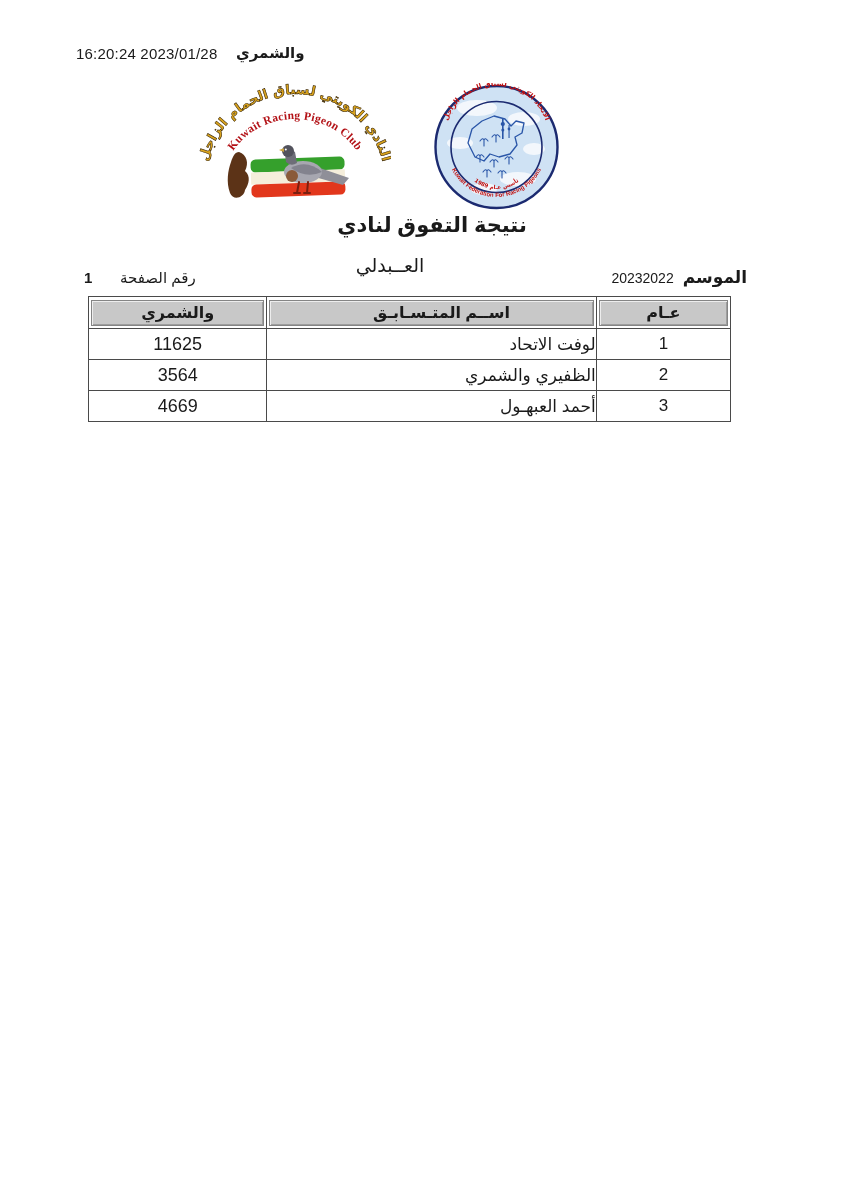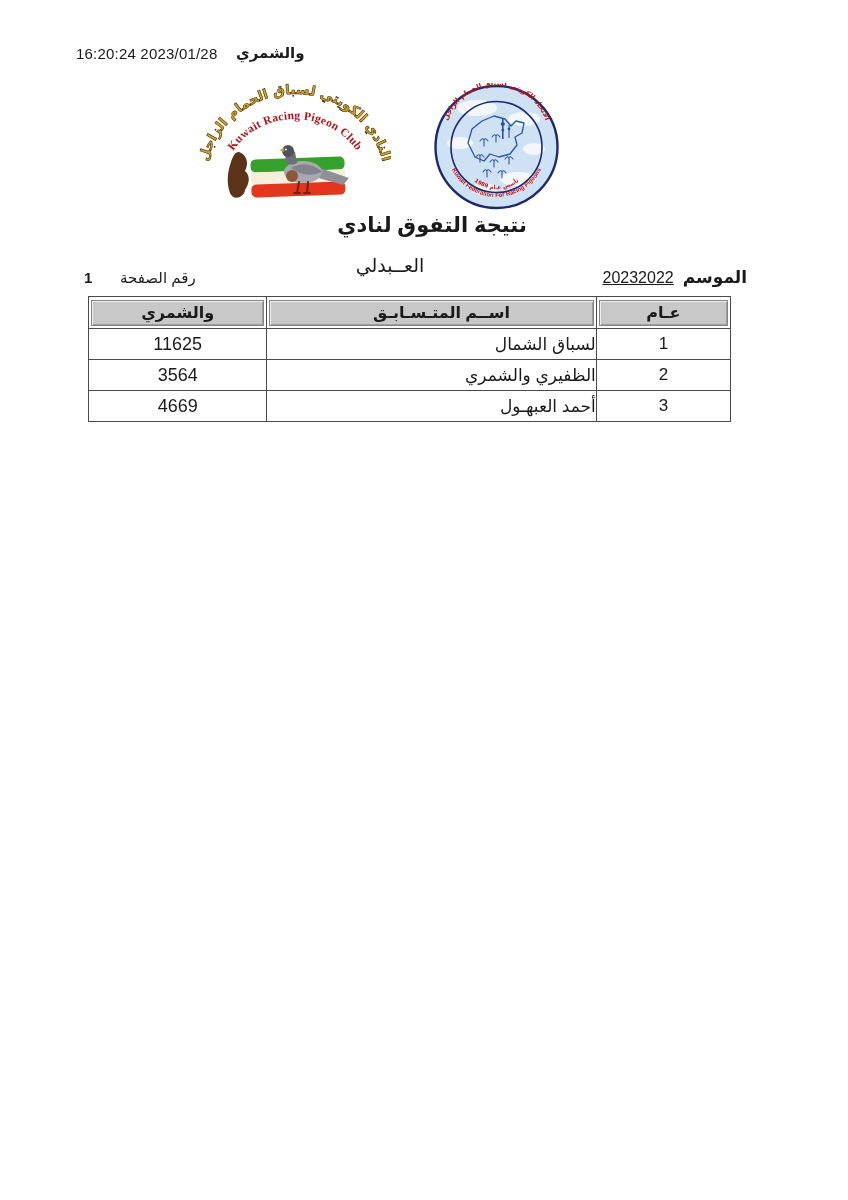--- a/index.html
+++ b/index.html
@@ -18,21 +18,21 @@
   
   .title    { position:absolute; left:8px; top:213px; width:848px; text-align:center;
               font-size:21px; font-weight:bold; }
   .subtitle { position:absolute; left:0;  top:254px; width:780px; text-align:center;
               font-size:19px; }
 
   
   .season { position:absolute; top:267px; right:101px; direction:rtl;
             display:flex; align-items:baseline; gap:9px; }
   .season-label { font-size:17px; font-weight:bold; }
-  .season-value { font-size:16px;text-decoration:underline; }
+  .season-value { font-size:14px; }
   .pageno-value { position:absolute; left:84px;  top:269px; font-size:15px; font-weight:bold; }
   .pageno-label { position:absolute; left:120px; top:269px; font-size:15px; font-weight:normal; }
 
   
   .results { position:absolute; left:88px; top:296px; width:643px;
              border-collapse:collapse; table-layout:fixed; direction:rtl; }
   .results col.c-serial { width:134px; }
   .results col.c-name   { width:329px; }
   .results col.c-points { width:178px; }
   .results th, .results td { border:1px solid #4a4a4a; padding:0; }
@@ -172,21 +172,21 @@
         <th>
           <div class="raised">
             <span class="th-label">والشمري</span>
           </div>
         </th>
       </tr>
     </thead>
     <tbody>
       <tr>
         <td class="serial-cell">1</td>
-        <td class="name-cell">لسباق الشمال</td>
+        <td class="name-cell">لوفت الاتحاد</td>
         <td class="points-cell">11625</td>
       </tr>
       <tr>
         <td class="serial-cell">2</td>
         <td class="name-cell">الظفيري والشمري</td>
         <td class="points-cell">3564</td>
       </tr>
       <tr>
         <td class="serial-cell">3</td>
         <td class="name-cell">أحمد العبهـول</td>

